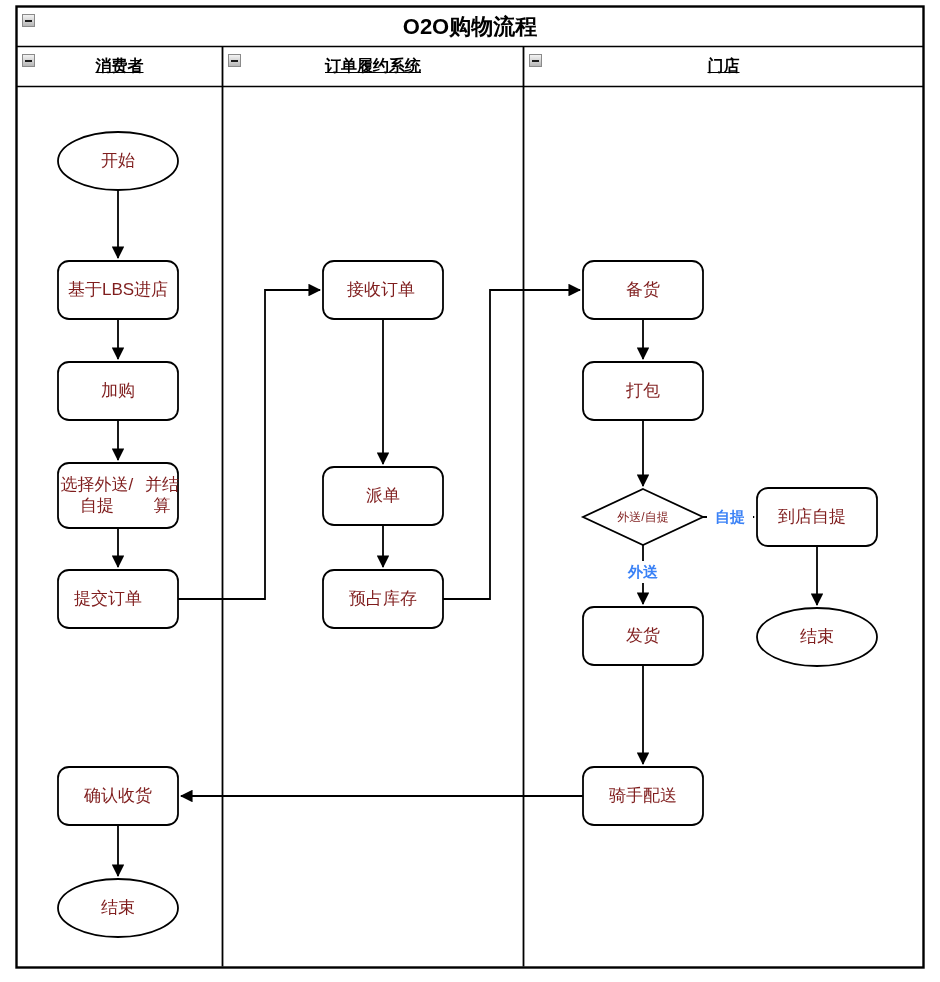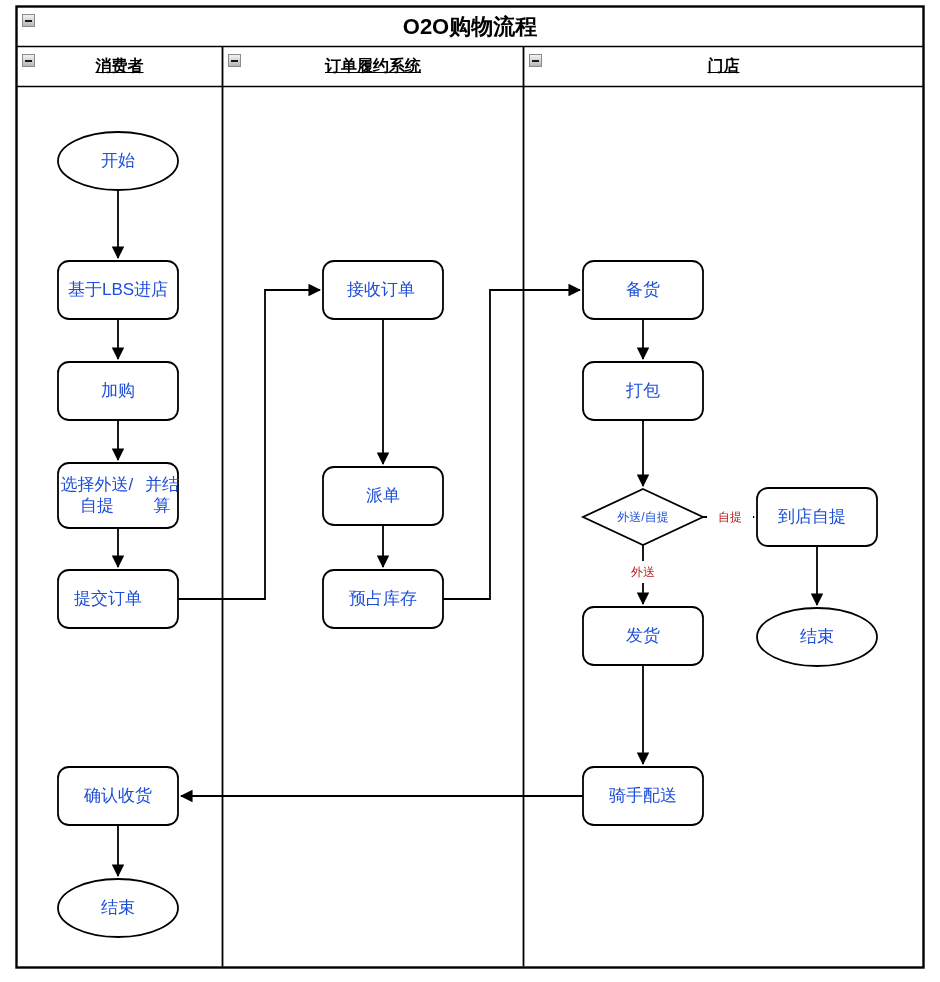--- a/index.html
+++ b/index.html
@@ -52,35 +52,36 @@
     background: #1a1a1a;
   }
 
   .node-label {
     position: absolute;
     display: flex;
     align-items: center;
     justify-content: center;
     text-align: center;
     font-size: 17px;
-    color: #1d4ed8;
+    color: #7f1d1d;
     line-height: 1.18;
     pointer-events: none;
     user-select: none;
   }
   .edge-label {
     position: absolute;
     display: flex;
     align-items: center;
     justify-content: center;
-    font-size: 12px;
-    color: #b91c1c;
+    font-size: 15px;
+    color: #3b82f6;
     background: #ffffff;
     white-space: nowrap;
     user-select: none;
+    font-weight: bold;
   }
 </style>
 </head>
 <body>
 
 <div id="canvas">
 
   <svg class="layer" viewBox="0 0 940 982">
     <defs>
       <marker id="arrow" viewBox="0 0 10 10" refX="9.2" refY="5" markerWidth="7" markerHeight="7" orient="auto-start-reverse">

